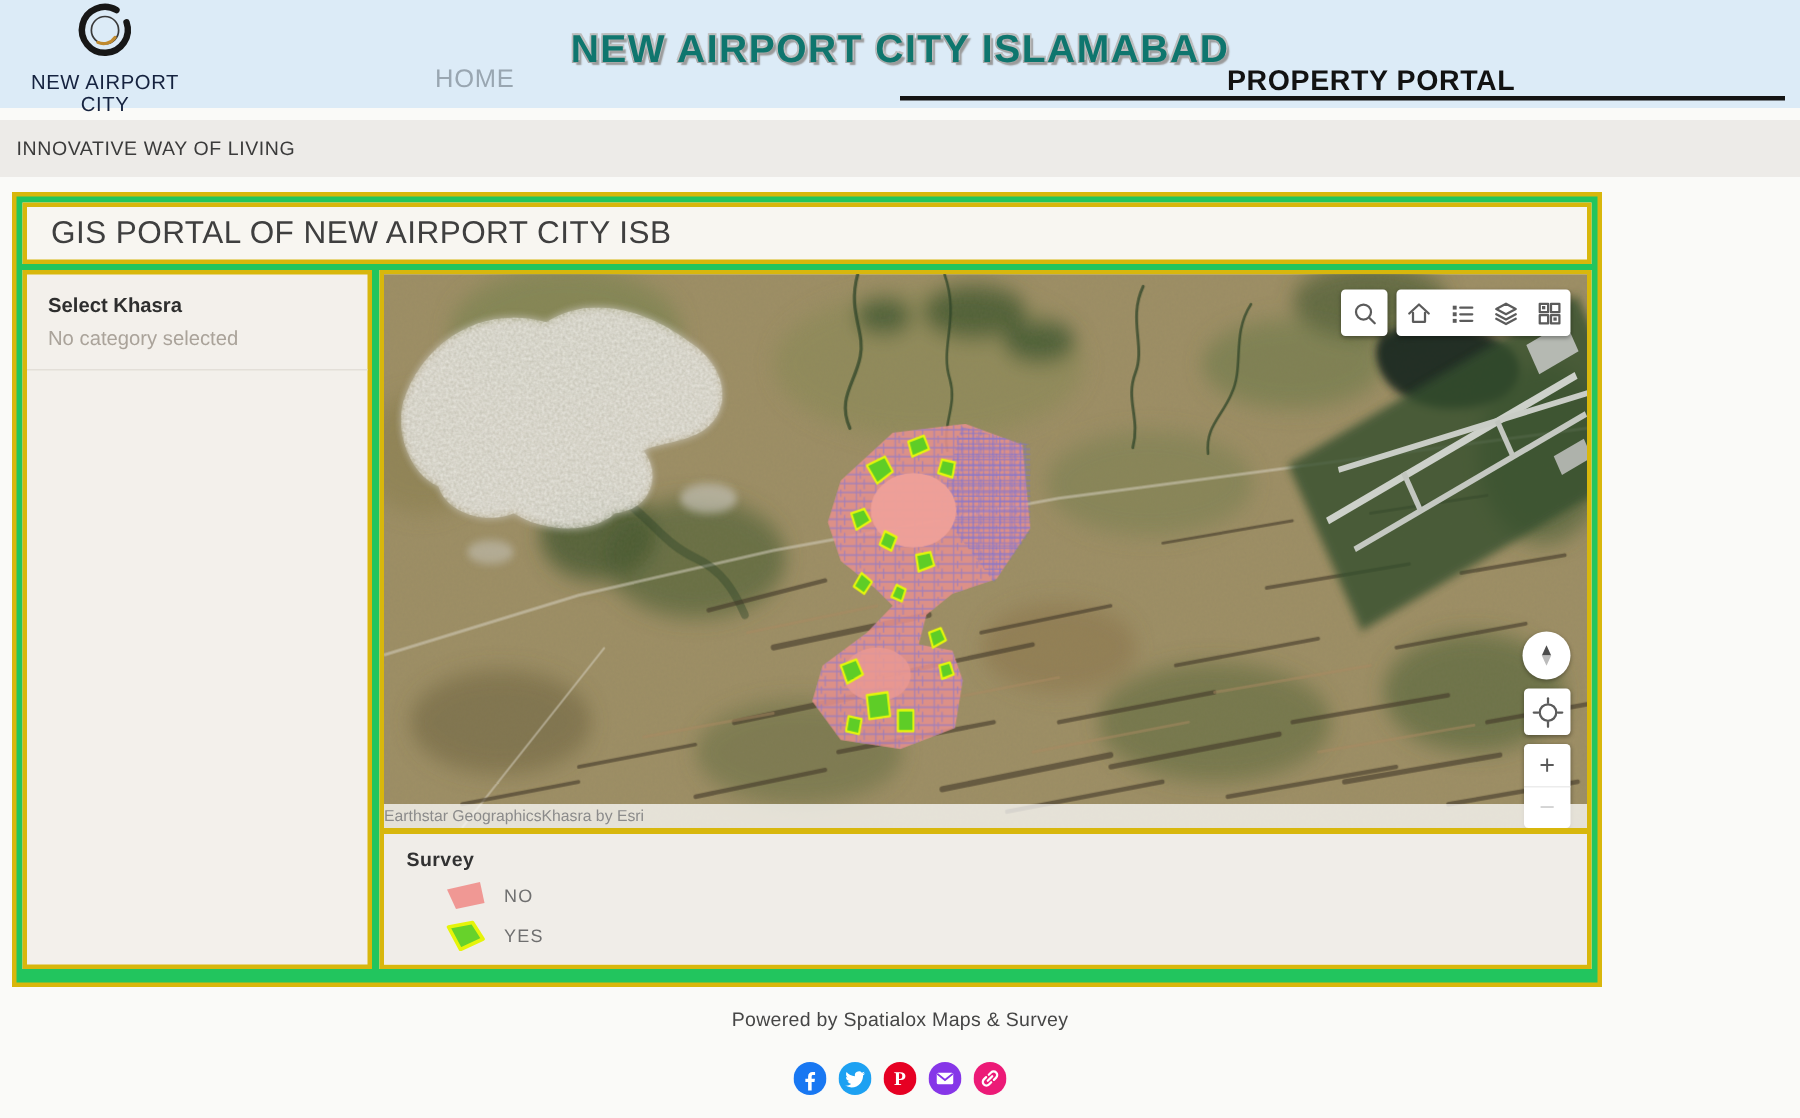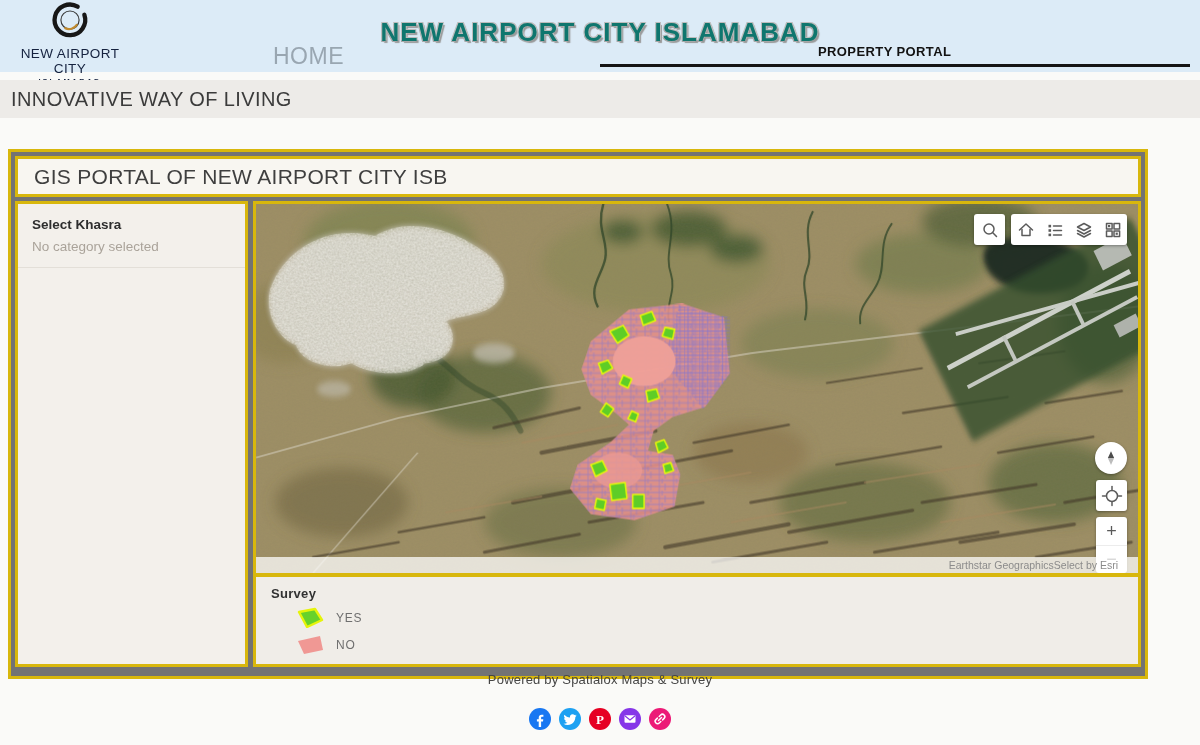--- a/index.html
+++ b/index.html
@@ -9,31 +9,31 @@
   
   .header { position:absolute; top:0; left:0; width:1200px; height:72px; background:#dcebf7; }
   .logo { position:absolute; left:10px; top:0px; width:120px; text-align:center; }
   .logo-line1 { font-size:13.5px; font-weight:normal; color:#15223f; letter-spacing:.4px; margin-top:-2px; }
   .logo-line2 { display:flex; align-items:center; justify-content:center; gap:4px; margin-top:1px; }
   .logo-line2 span { font-size:7.5px; font-weight:bold; color:#15223f; letter-spacing:2px; }
   .logo-rule { width:26px; height:2px; background:#c28a30; }
   .site-title { position:absolute; left:0; right:0; top:17px; text-align:center;
     font-size:26px; font-weight:bold; letter-spacing:1px; color:#0f766e;
     text-shadow:-1px -1px 0 #bdbdbd, 1px -1px 0 #bdbdbd, -1px 1px 0 #a8a8a8, 2px 2px 1px #9a9a9a; }
-  .nav-home { position:absolute; left:273px; top:43px; font-size:23px; color:#99a6b1; letter-spacing:.5px; cursor:pointer; }
-  .nav-portal { position:absolute; left:818px; top:44px; font-size:13px; font-weight:bold; color:#121212; letter-spacing:.4px; cursor:pointer; }
+  .nav-home { position:absolute; left:290px; top:43px; font-size:17px; color:#99a6b1; letter-spacing:.5px; cursor:pointer; }
+  .nav-portal { position:absolute; left:818px; top:44px; font-size:19px; font-weight:bold; color:#121212; letter-spacing:.4px; cursor:pointer; }
   .nav-underline { position:absolute; left:600px; right:10px; top:64px; height:3px; background:#141414; }
 
   
   .tagline { position:absolute; top:80px; left:0; width:1200px; height:38px; background:#edebe8;
-    line-height:38px; padding-left:11px; font-size:20px; color:#3b3b3b; letter-spacing:.4px; }
-
-  
-  .gis { position:absolute; top:128px; left:8px; width:1140px; height:530px;
-    border:3px solid #d8b70c; background:#737373; padding:4px;margin-top:21px; }
+    line-height:38px; padding-left:11px; font-size:13px; color:#3b3b3b; letter-spacing:.4px; }
+
+  
+  .gis { position:absolute; top:128px; left:8px; width:1060px; height:530px;
+    border:3px solid #d8b70c; background:#22c55e; padding:4px; }
   .gis-titlebar { border:3px solid #d8b70c; background:#f8f6f1; height:41px;
     display:flex; align-items:center; padding-left:16px; font-size:21px; color:#3f3f3f; letter-spacing:.3px; }
   .gis-row { display:flex; gap:5px; margin-top:4px; height:466px; }
   .sidebar { width:233px; border:3px solid #d8b70c; background:#f3f0eb; }
   .sidebar-inner { padding:13px 14px 10px 14px; }
   .sidebar-heading { font-size:13.5px; font-weight:bold; color:#2e2e2e; margin-bottom:7px; }
   .sidebar-status { font-size:13.5px; color:#aaa39a; }
   .sidebar-divider { margin:13px -14px 0 -14px; border-top:1px solid #e3dfd8; }
   .mapcol { flex:1; border:3px solid #d8b70c; display:flex; flex-direction:column; background:#fff; min-width:0; }
   .map { position:relative; height:371px; overflow:hidden; background:#8d8258; }
@@ -53,21 +53,21 @@
   .map-right { position:absolute; right:11px; top:0; width:32px; }
   .compass { position:absolute; top:238px; right:0; width:32px; height:32px; border-radius:50%;
     background:#fff; box-shadow:0 1px 3px rgba(0,0,0,.35); display:flex; align-items:center; justify-content:center; cursor:pointer; }
   .locate { position:absolute; top:276px; right:0; }
   .zoomstack { position:absolute; top:313px; right:0; width:31px; background:#fff; border-radius:3px;
     box-shadow:0 1px 3px rgba(0,0,0,.35); overflow:hidden; }
   .zbtn { height:28px; display:flex; align-items:center; justify-content:center;
     font-size:18px; color:#5a5a5a; cursor:pointer; }
   .zbtn + .zbtn { border-top:1px solid #ececec; }
   .attribution { position:absolute; left:0; right:0; bottom:0; height:16px; background:rgba(255,255,255,.74);
-    display:flex; justify-content:flex-end; align-items:center; padding:0 20px;
+    display:flex; justify-content:flex-start; align-items:center; padding:0 0;
     font-size:10.5px; color:#8b8b8b; }
 
   
   .footer { position:absolute; top:672px; left:0; width:1200px; text-align:center; }
   .credit { font-size:13px; color:#454545; letter-spacing:.2px; }
   .social { margin-top:21px; display:flex; justify-content:center; gap:8px; }
   .social svg { display:block; cursor:pointer; }
 
   .icon-stroke { stroke:#5b5b5b; stroke-width:1.5; fill:none; stroke-linecap:round; stroke-linejoin:round; }
 </style>
@@ -323,39 +323,39 @@
             </svg>
           </div>
           <div class="zoomstack">
             <div class="zbtn">+</div>
             <div class="zbtn">−</div>
           </div>
         </div>
 
         <div class="attribution">
           <span>Earthstar Geographics</span>
-          <span>Select by Esri</span>
+          <span>Khasra by Esri</span>
         </div>
       </div>
 
       <div class="map-divider"></div>
 
       <div class="legend">
         <div class="legend-title">Survey</div>
+        <div class="legend-item">
+          <svg width="30" height="21" viewBox="0 0 30 21">
+            <polygon points="3,7 25,2 28,16 9,20" fill="#ef8e8b" opacity=".9"></polygon>
+          </svg>
+          <span class="legend-label">NO</span>
+        </div>
         <div class="legend-item">
           <svg width="30" height="21" viewBox="0 0 30 21">
             <polygon points="4,5 20,2 27,13 12,20" fill="#67d22b" stroke="#e6f40a" stroke-width="2.4" stroke-linejoin="round"></polygon>
           </svg>
           <span class="legend-label">YES</span>
-        </div>
-        <div class="legend-item">
-          <svg width="30" height="21" viewBox="0 0 30 21">
-            <polygon points="3,7 25,2 28,16 9,20" fill="#ef8e8b" opacity=".9"></polygon>
-          </svg>
-          <span class="legend-label">NO</span>
         </div>
       </div>
     </div>
   </div>
 </div>
 
 <div class="footer">
   <div class="credit">Powered by Spatialox  Maps &amp; Survey</div>
   <div class="social">
     <svg width="22" height="22" viewBox="0 0 22 22">

